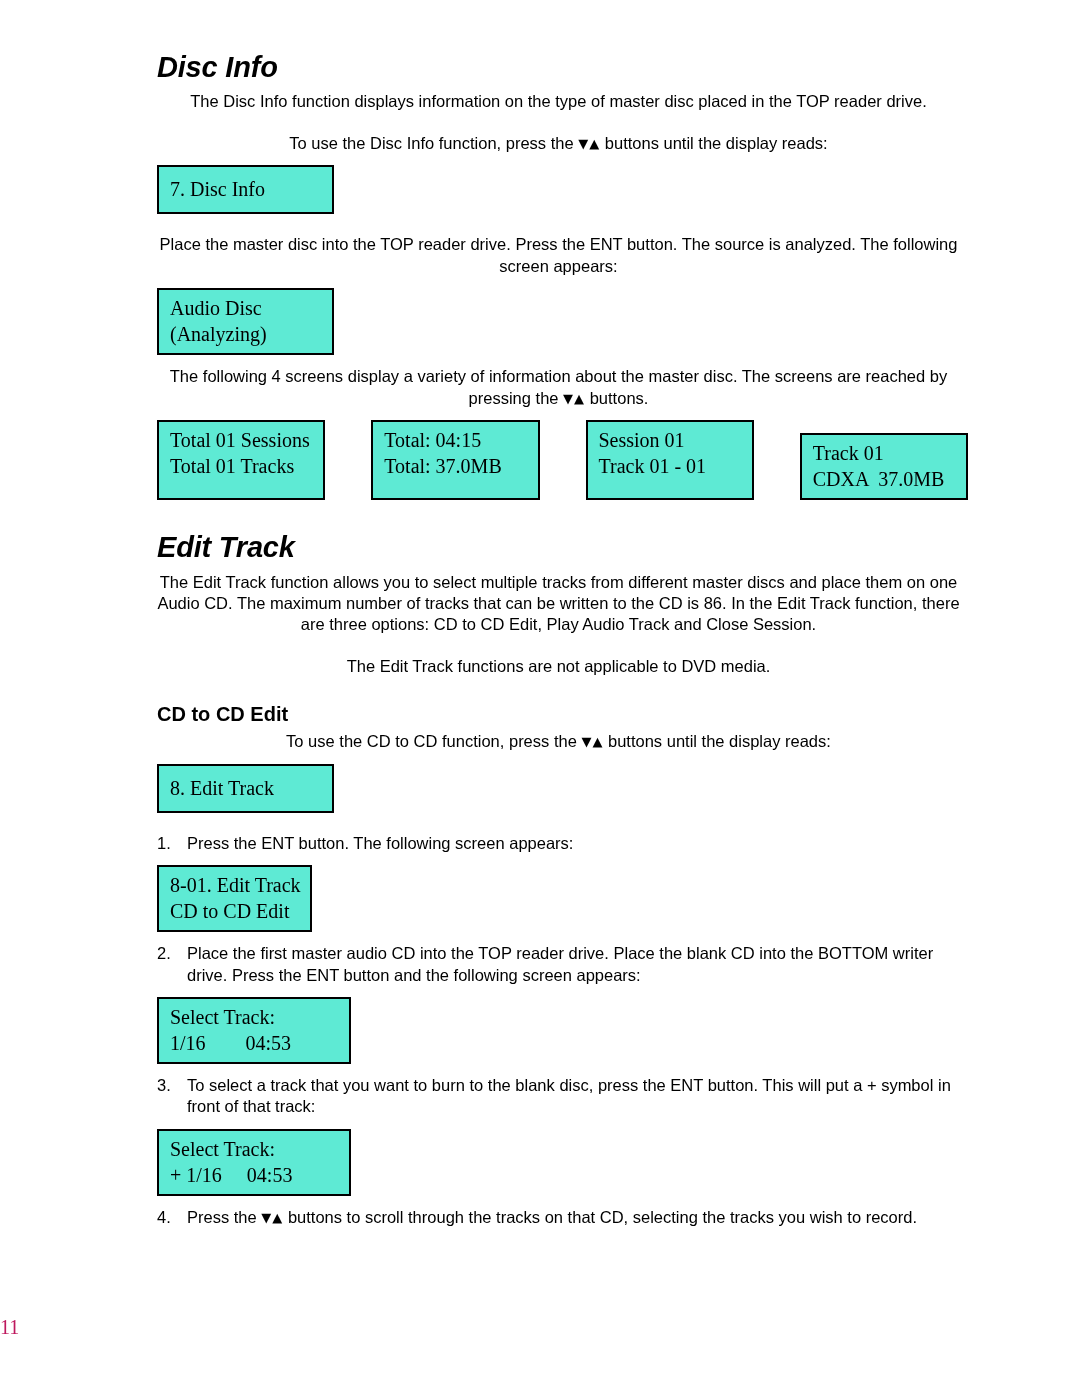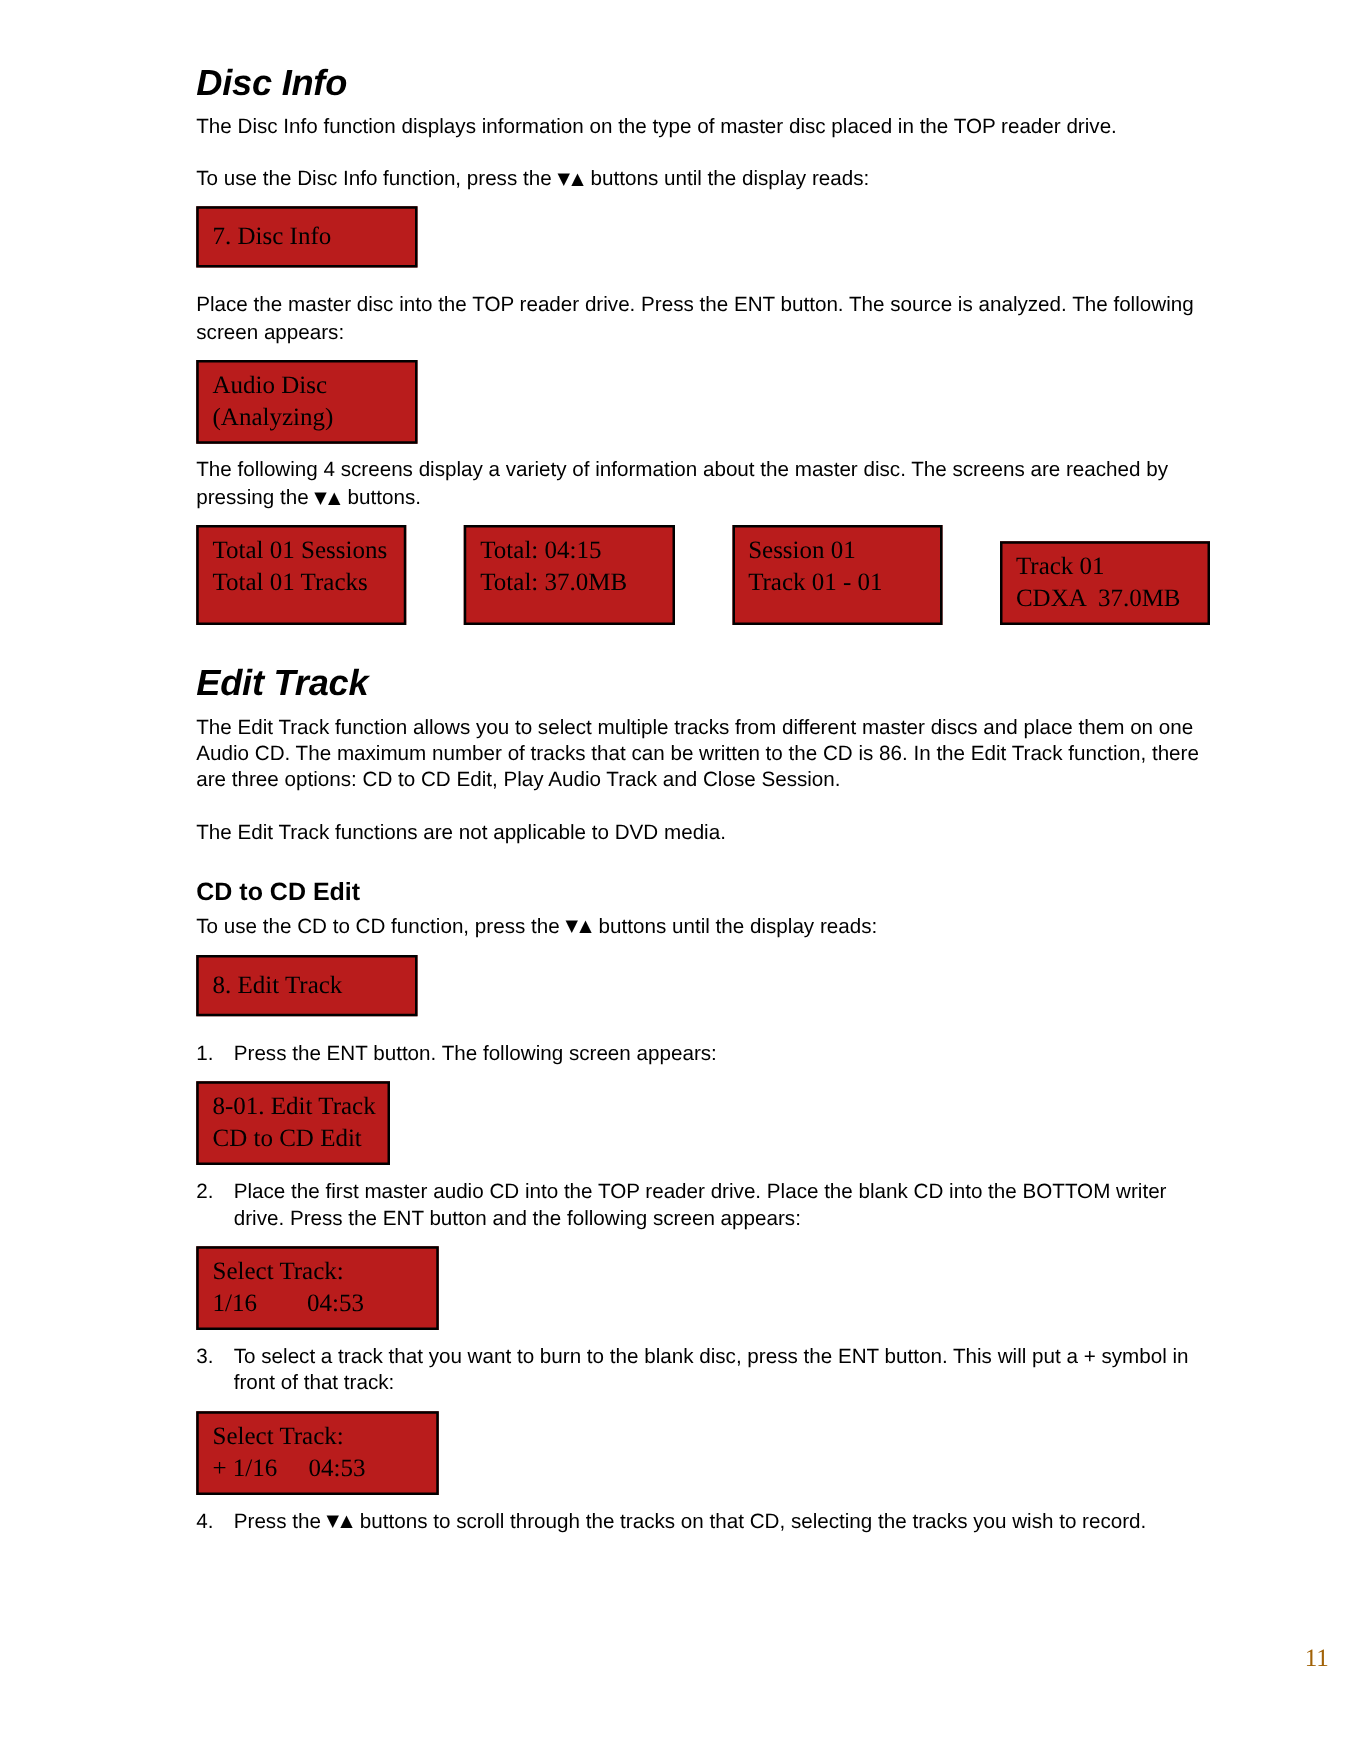--- a/index.html
+++ b/index.html
@@ -52,21 +52,21 @@
     line-height: 1.1;
   }
 
   
   p.body {
     font-family: "Liberation Sans", sans-serif;
     font-size: 16.5px;
     line-height: 1.30;
     margin: 0;
     padding: 0;
-    text-align: left;
+    text-align: center;
   }
   .gap-sm { height: 11px; }
   .gap-md { height: 20px; }
   .gap-lg { height: 26px; }
   .gap-xl { height: 32px; }
 
   
   .numitem {
     position: relative;
     padding-left: 30px;
@@ -83,21 +83,21 @@
   }
 
   
   .lcd {
     border: 2px solid #000000;
     box-sizing: border-box;
     font-family: "Liberation Serif", serif;
     font-size: 20px;
     line-height: 1.30;
     padding: 5px 11px 6px 11px;
-    background: #b91c1c;
+    background: #5eead4;
     display: block;
   }
   .lcd .line {
     white-space: pre;
     display: block;
   }
   .lcd-w1 { width: 177px; }
   .lcd-w2 { width: 155px; }
   .lcd-w3 { width: 194px; }
   .lcd-one { padding-top: 9px; padding-bottom: 10px; }
@@ -122,24 +122,24 @@
     letter-spacing: 1px;
     vertical-align: 1px;
   }
 
   
   .page-number {
     position: absolute;
     left: 0;
     top: 1316px;
     width: 1063px;
-    text-align: right;
+    text-align: left;
     font-family: "Liberation Serif", serif;
     font-size: 20px;
-    color: #a16207;
+    color: #be185d;
   }
 </style>
 </head>
 <body>
 
 <div class="page">
   <div class="content">
 
     <h1 class="sec-title">Disc Info</h1>
 

